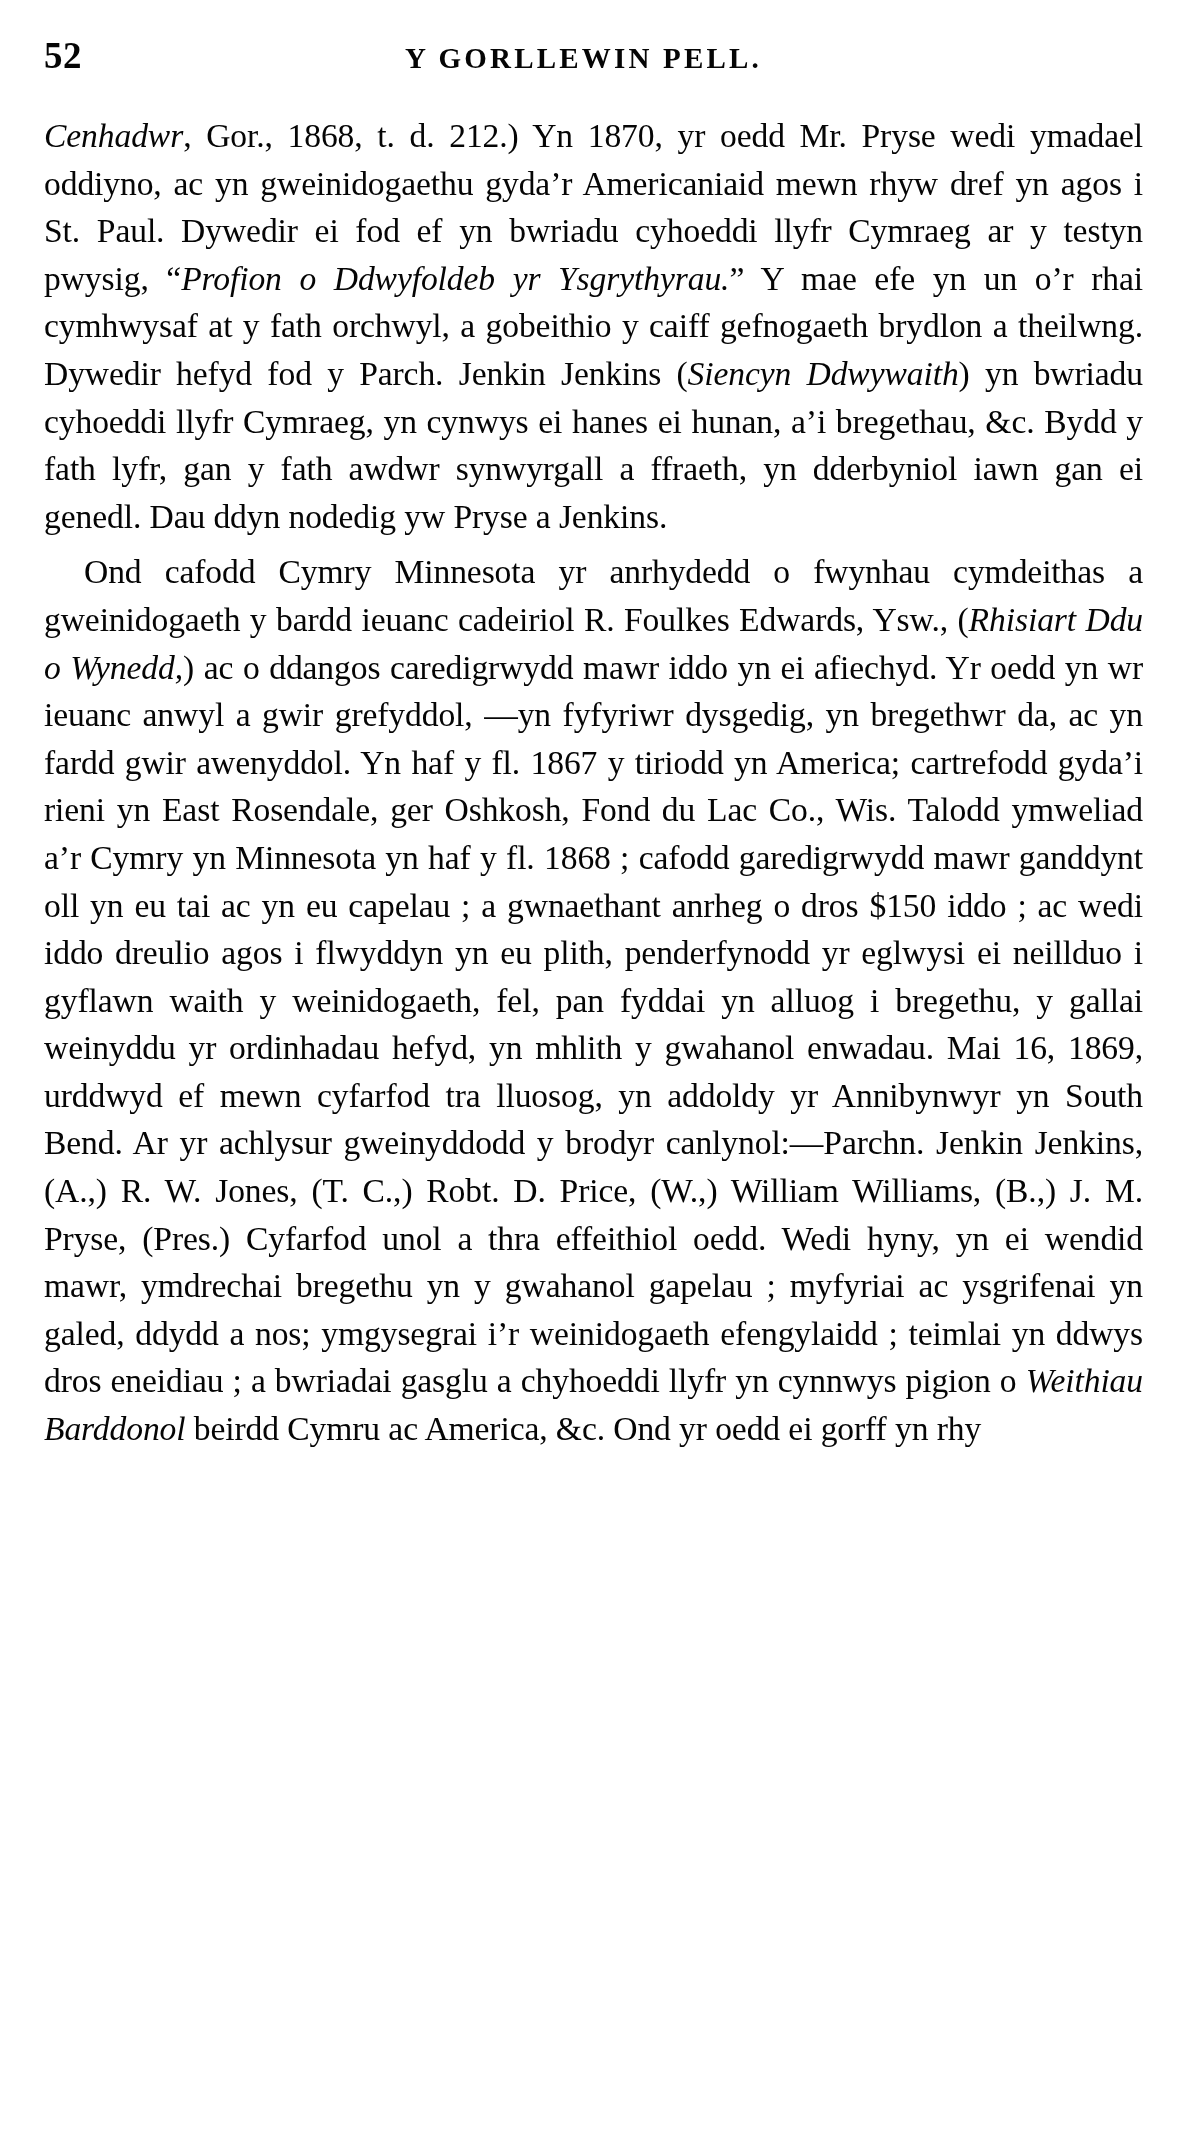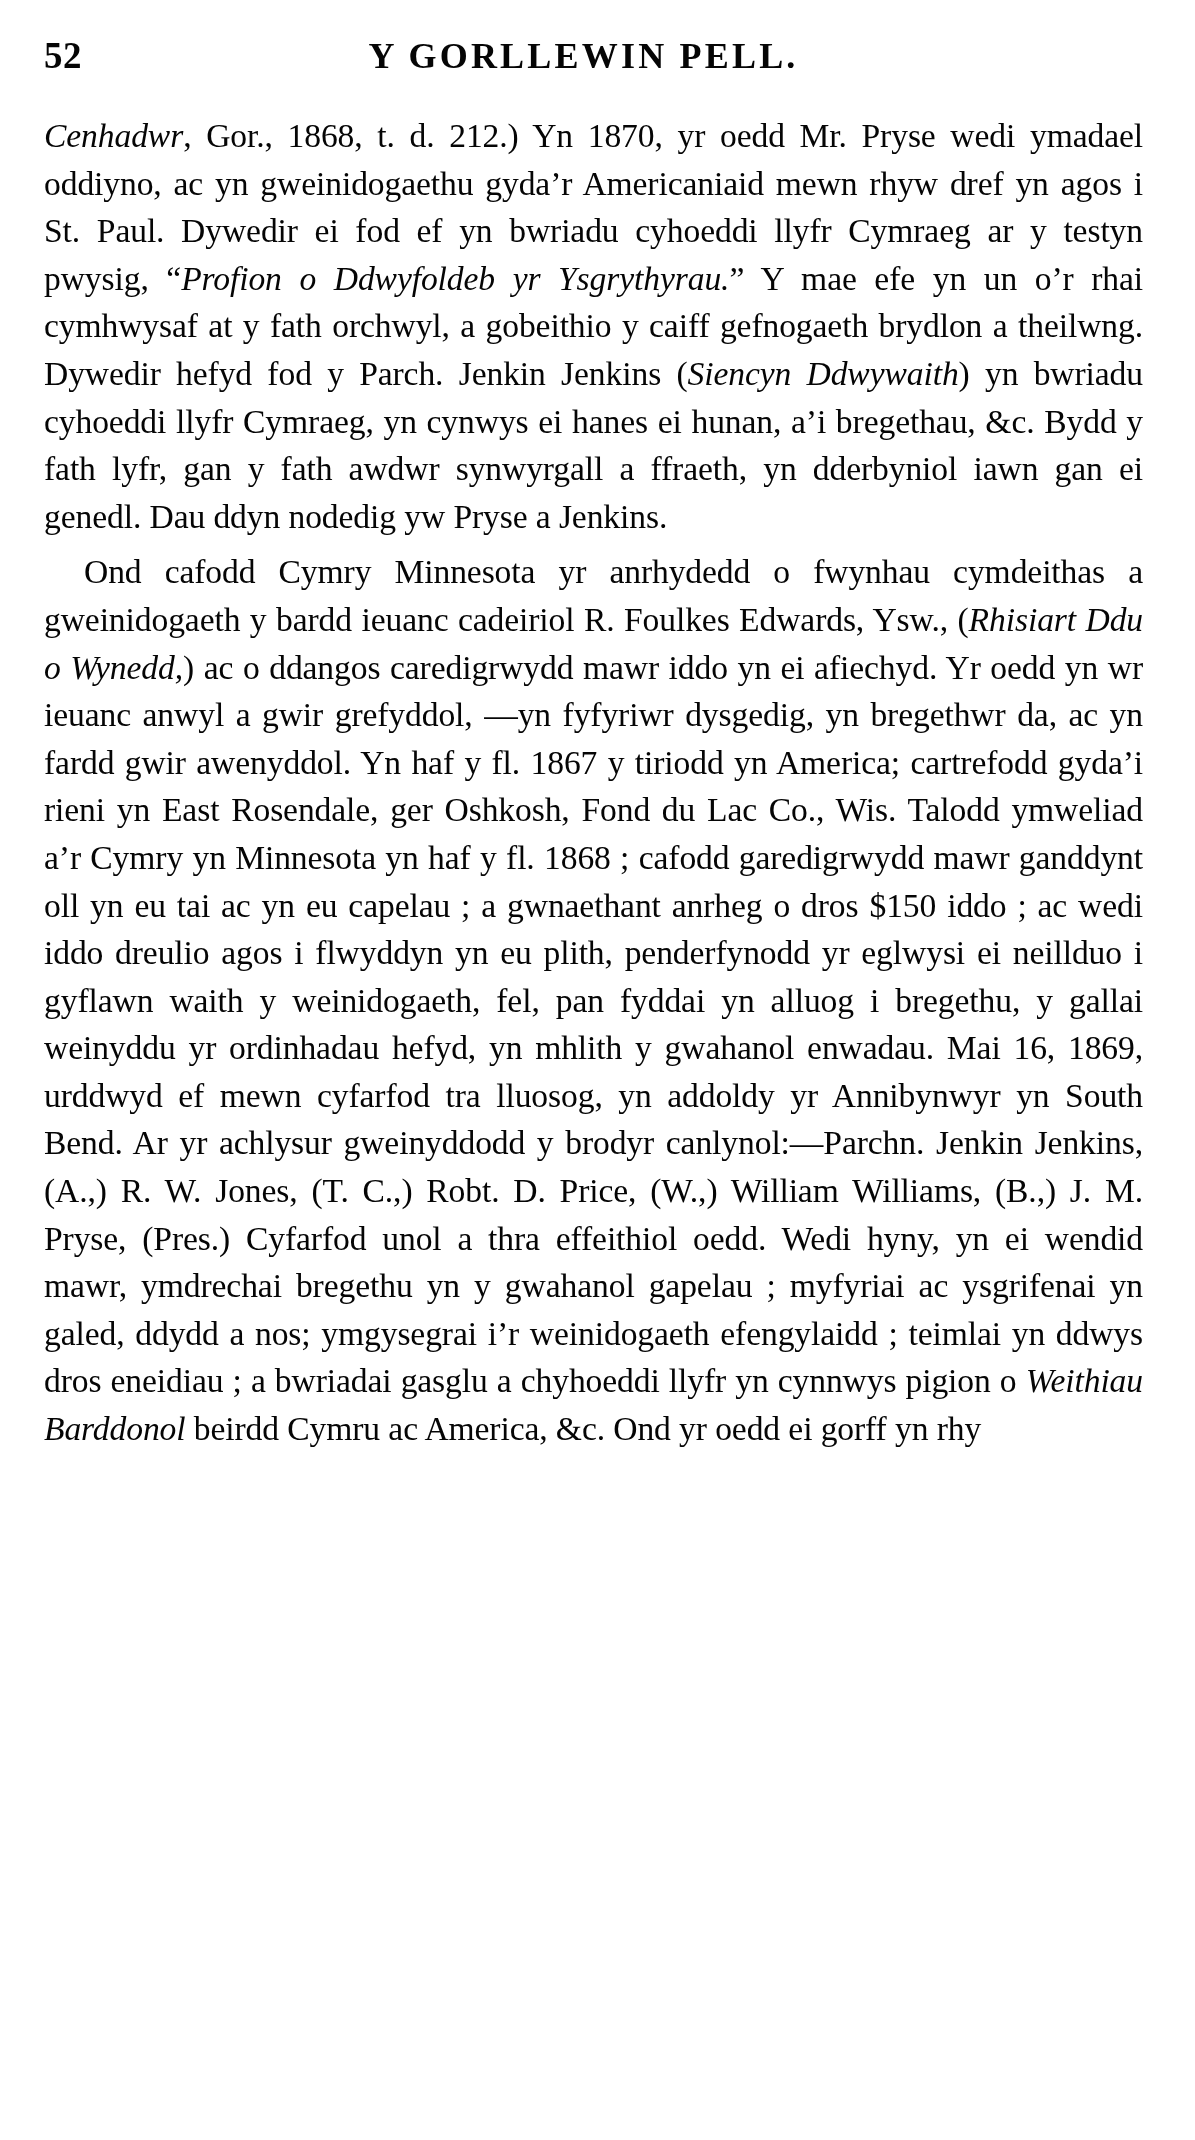--- a/index.html
+++ b/index.html
@@ -30,21 +30,21 @@
   .folio {
     font-size: 37px;
     font-weight: 700;
     letter-spacing: 0.5px;
     width: 100px;
     flex: 0 0 100px;
   }
   .head-title {
     flex: 1 1 auto;
     text-align: center;
-    font-size: 36px;
+    font-size: 29px;
     font-weight: 700;
     letter-spacing: 3.2px;
     padding-right: 120px;
   }
   .body-text {
     font-size: 33.6px;
     line-height: 47.6px;
     text-align: justify;
     text-justify: inter-word;
     -webkit-hyphens: none;

